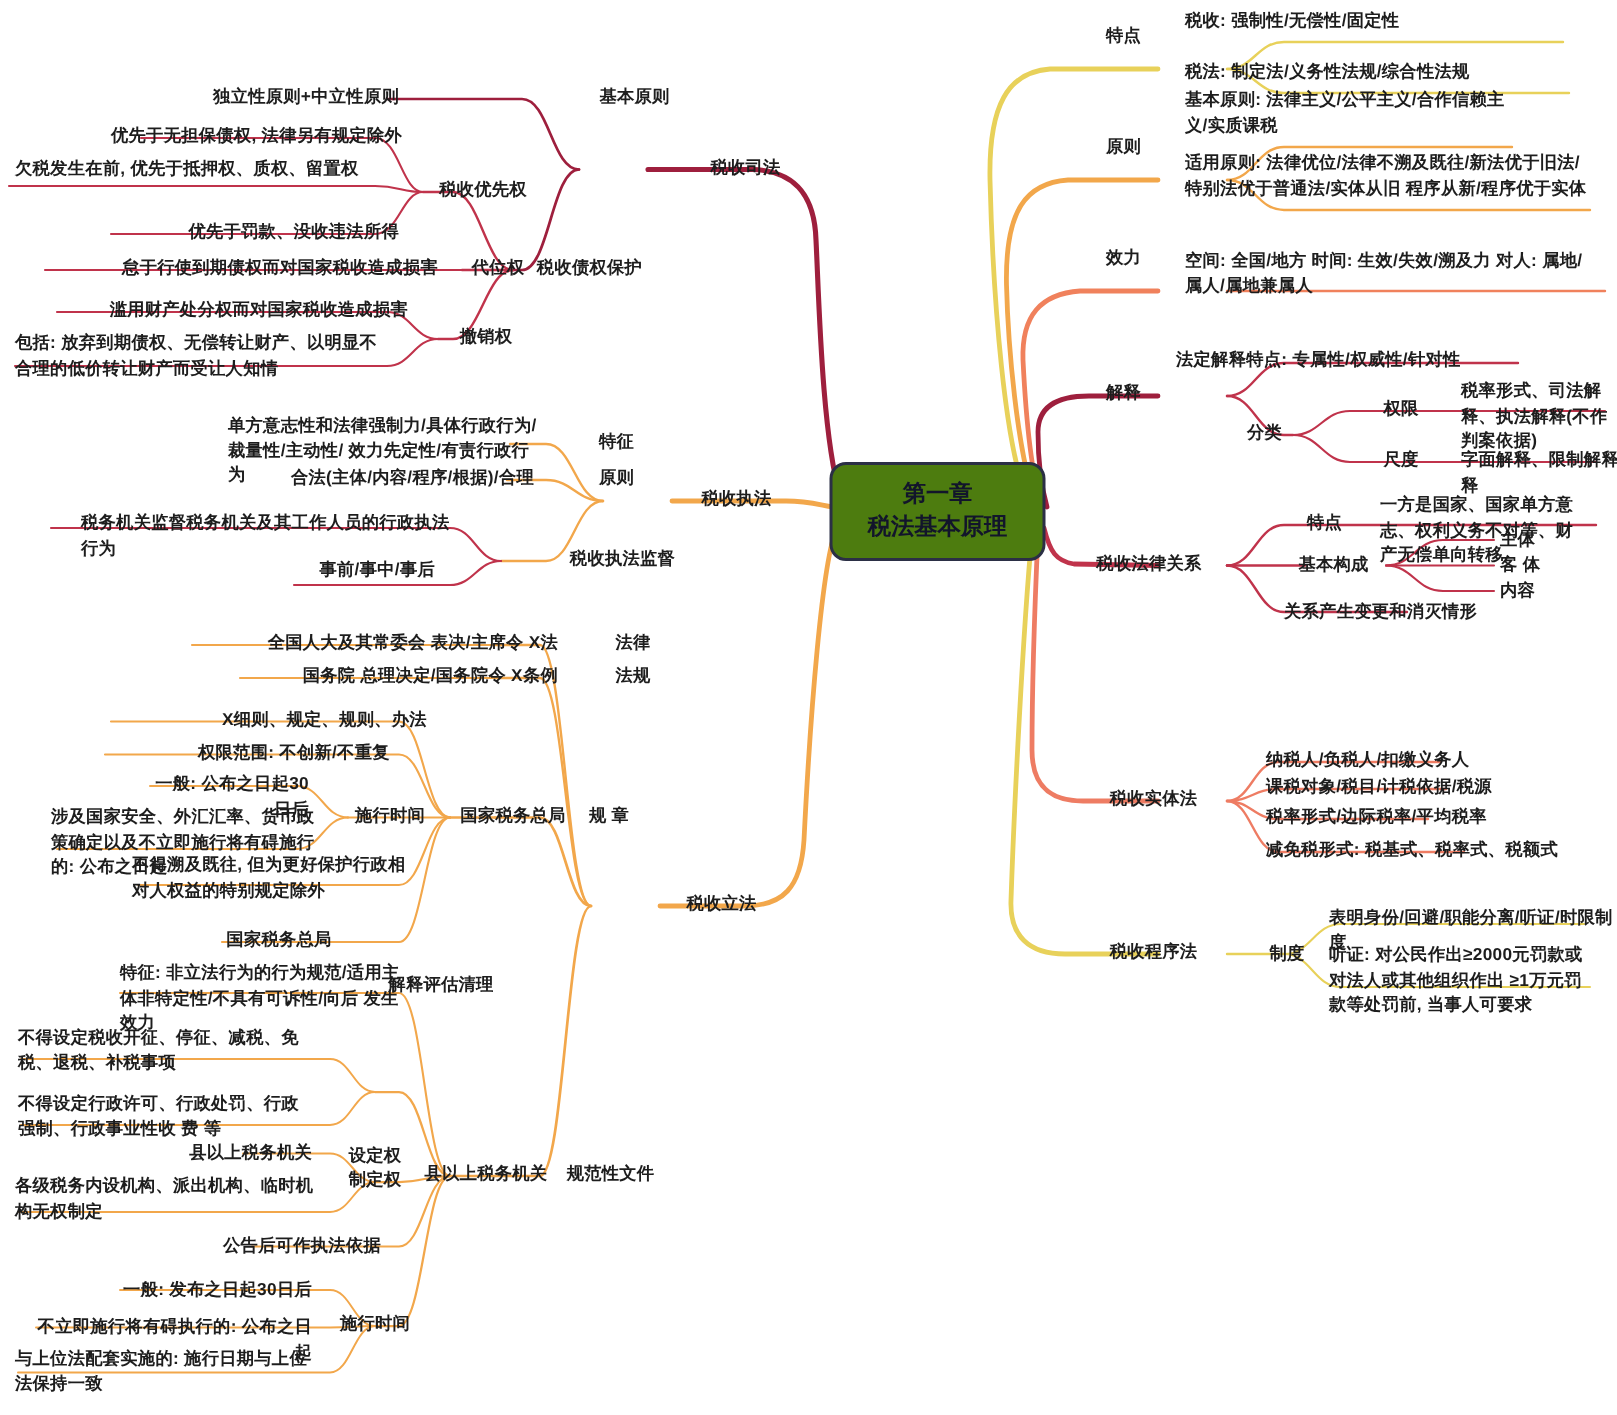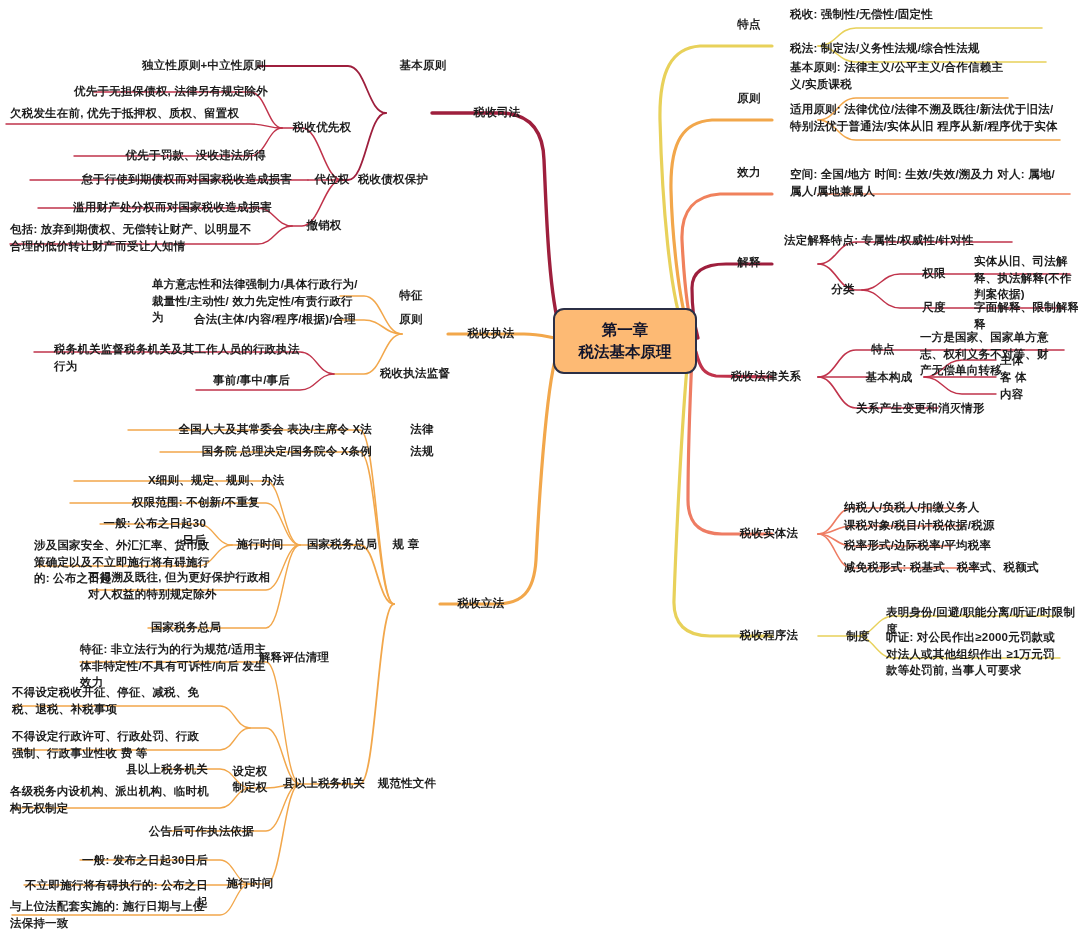--- a/index.html
+++ b/index.html
@@ -13,21 +13,21 @@
 
   .node{position:absolute;font-size:11.5px;font-weight:bold;line-height:1.45;
         letter-spacing:.2px;white-space:pre-line;}
   .node.r{text-align:right;}
   .node.l{text-align:left;}
   .node.c{text-align:center;}
 
   
   #central{
     position:absolute;left:553px;top:308px;width:140px;height:62px;
-    border:2px solid #2b2f45;border-radius:11px;background:#fdba74;
+    border:2px solid #2b2f45;border-radius:11px;background:#4d7c0f;
     display:flex;flex-direction:column;align-items:center;justify-content:center;
     font-weight:bold;font-size:15px;line-height:1.45;color:#12152b;z-index:5;
   }
   #central .l1{font-size:15.5px;}
   #central .l2{font-size:15.5px;}
 </style>
 </head>
 <body>
 
 <div id="stage">
@@ -154,21 +154,21 @@
   <div class="node l" style="left:790px;top:59px;width:222px;">基本原则: 法律主义/公平主义/合作信赖主义/实质课税</div>
   <div class="node l" style="left:790px;top:101px;width:272px;">适用原则: 法律优位/法律不溯及既往/新法优于旧法/特别法优于普通法/实体从旧 程序从新/程序优于实体</div>
 
   <div class="node c" style="left:726px;top:164px;width:46px;">效力</div>
   <div class="node l" style="left:790px;top:166px;width:274px;">空间: 全国/地方   时间: 生效/失效/溯及力  对人: 属地/属人/属地兼属人</div>
 
   <div class="node c" style="left:726px;top:254px;width:46px;">解释</div>
   <div class="node l" style="left:784px;top:232px;width:250px;">法定解释特点: 专属性/权威性/针对性</div>
   <div class="node c" style="left:820px;top:281px;width:46px;">分类</div>
   <div class="node c" style="left:914px;top:265px;width:40px;">权限</div>
-  <div class="node l" style="left:974px;top:253px;width:104px;">实体从旧、司法解释、执法解释(不作判案依据)</div>
+  <div class="node l" style="left:974px;top:253px;width:104px;">税率形式、司法解释、执法解释(不作判案依据)</div>
   <div class="node c" style="left:914px;top:299px;width:40px;">尺度</div>
   <div class="node l" style="left:974px;top:299px;width:160px;">字面解释、限制解释、扩充解释</div>
 
   <div class="node c" style="left:716px;top:368px;width:100px;">税收法律关系</div>
   <div class="node c" style="left:860px;top:341px;width:46px;">特点</div>
   <div class="node l" style="left:920px;top:329px;width:140px;">一方是国家、国家单方意志、权利义务不对等、财产无偿单向转移</div>
   <div class="node c" style="left:854px;top:369px;width:70px;">基本构成</div>
   <div class="node l" style="left:1000px;top:352px;width:50px;">主体</div>
   <div class="node l" style="left:1000px;top:369px;width:50px;">客 体</div>
   <div class="node l" style="left:1000px;top:386px;width:50px;">内容</div>

